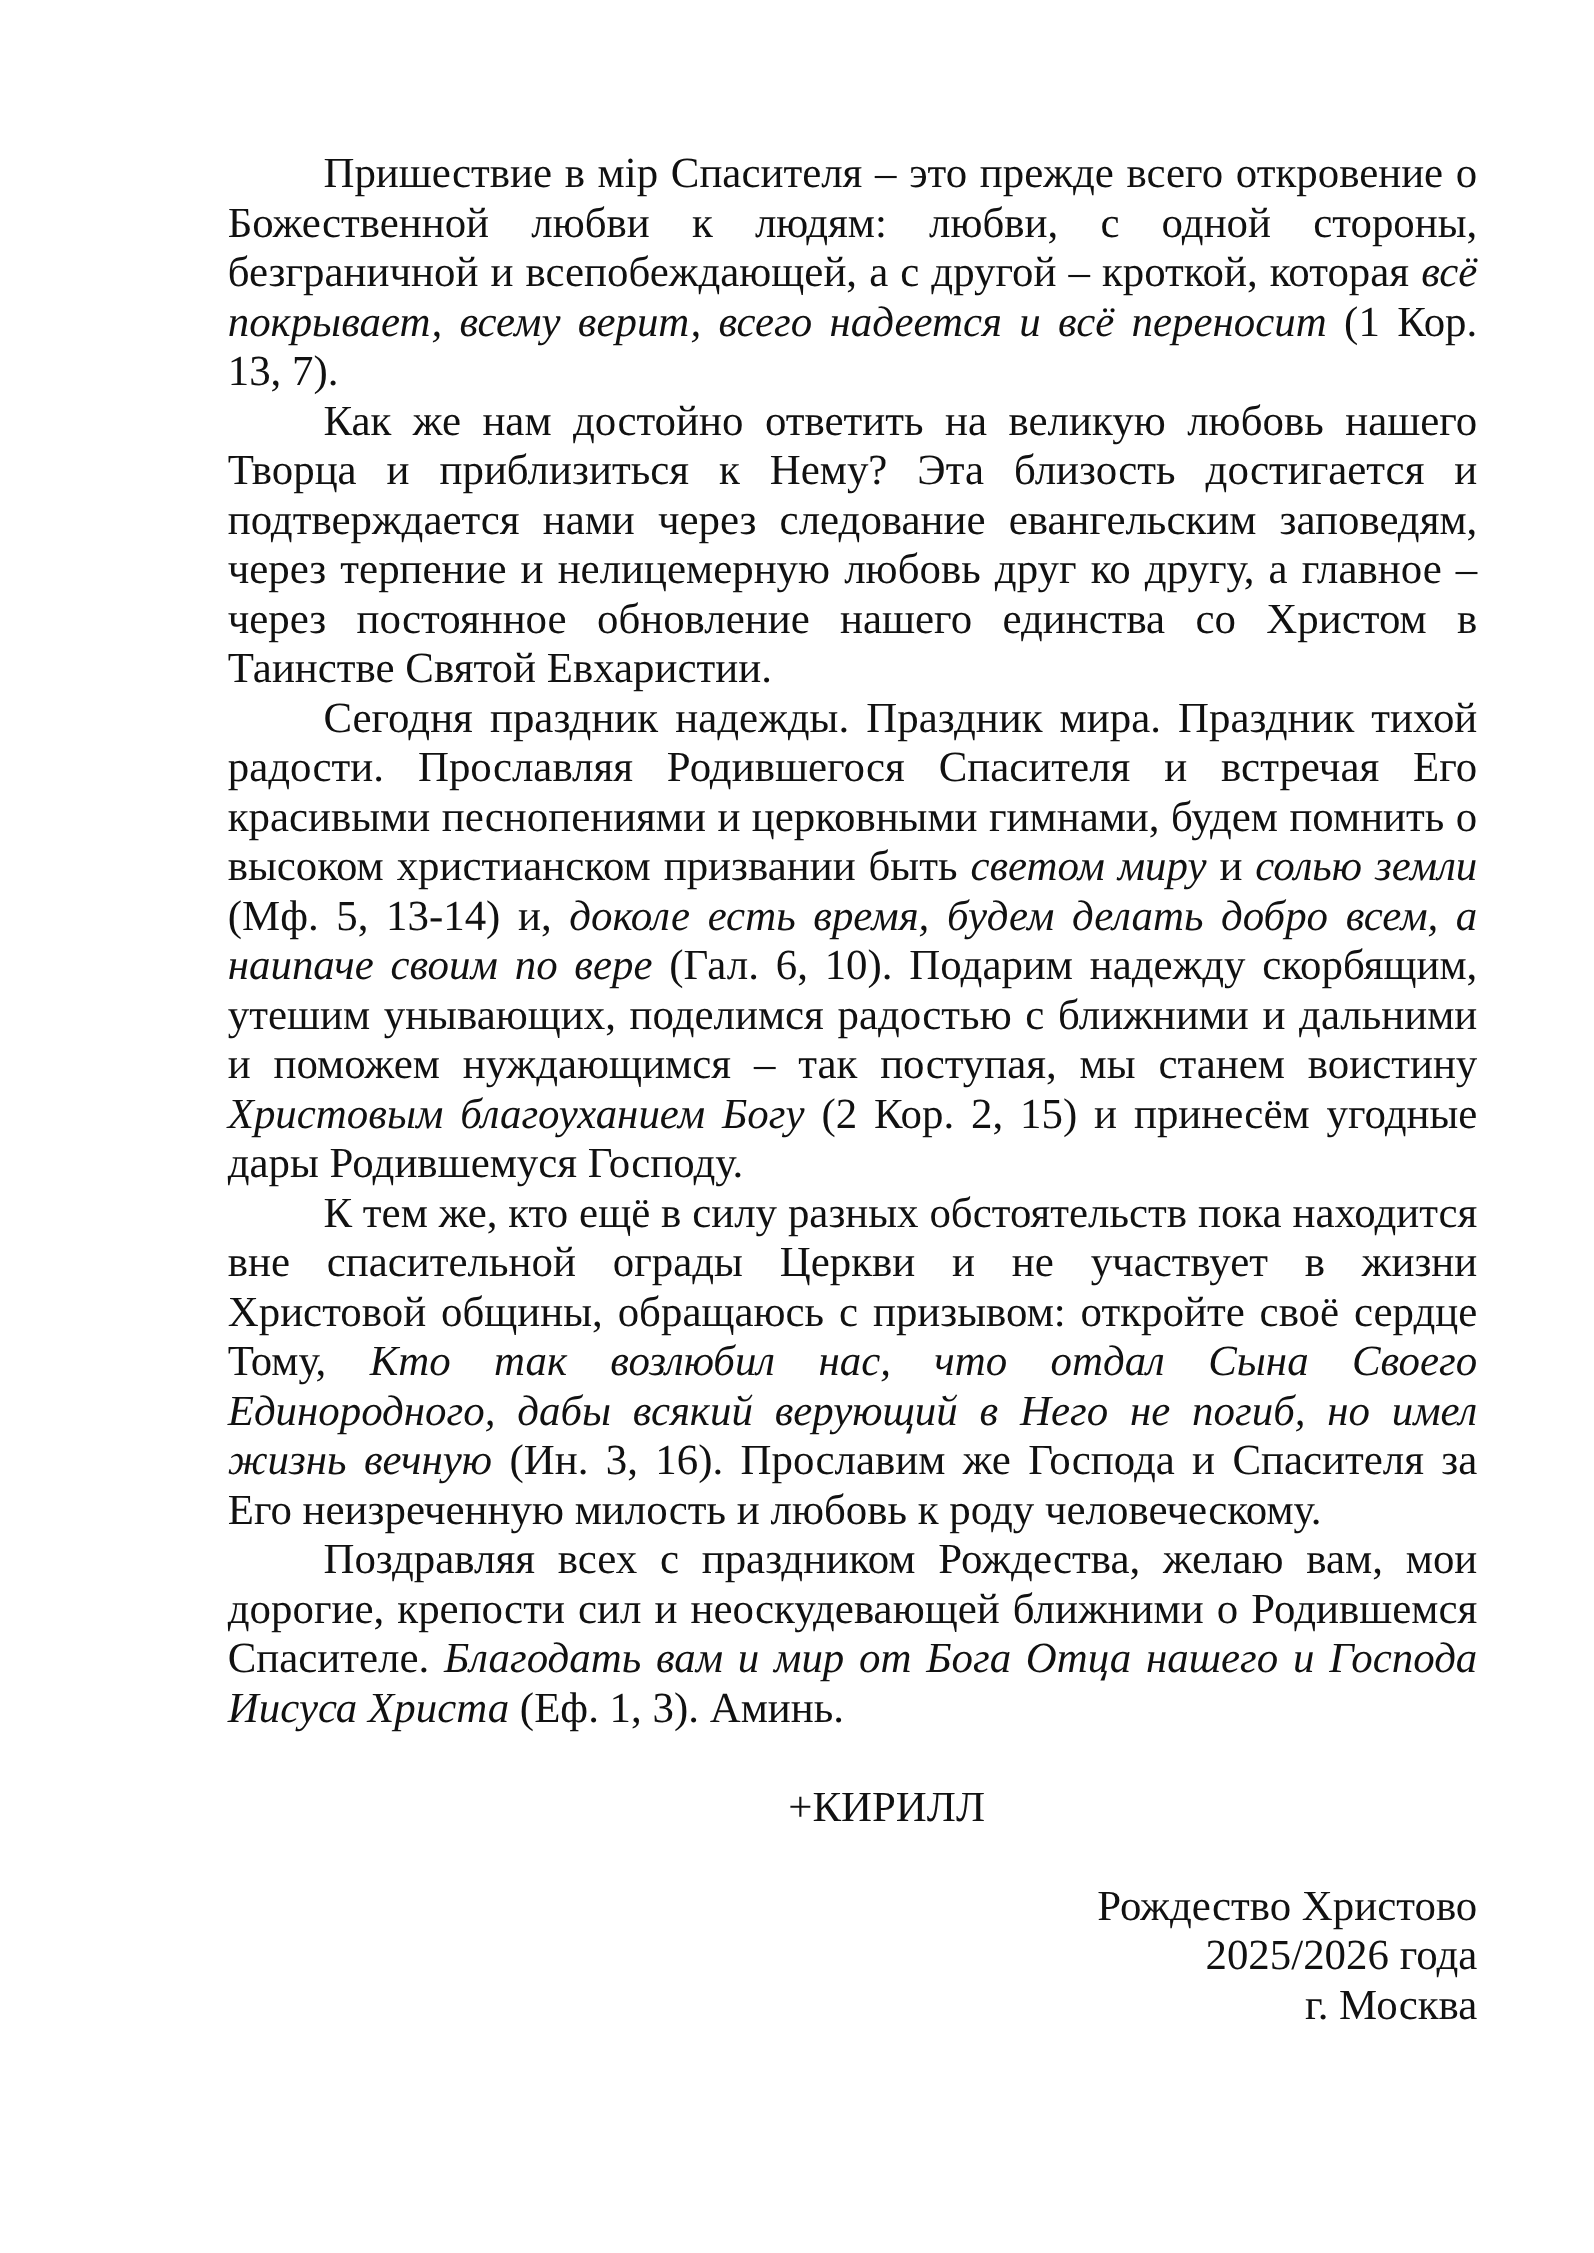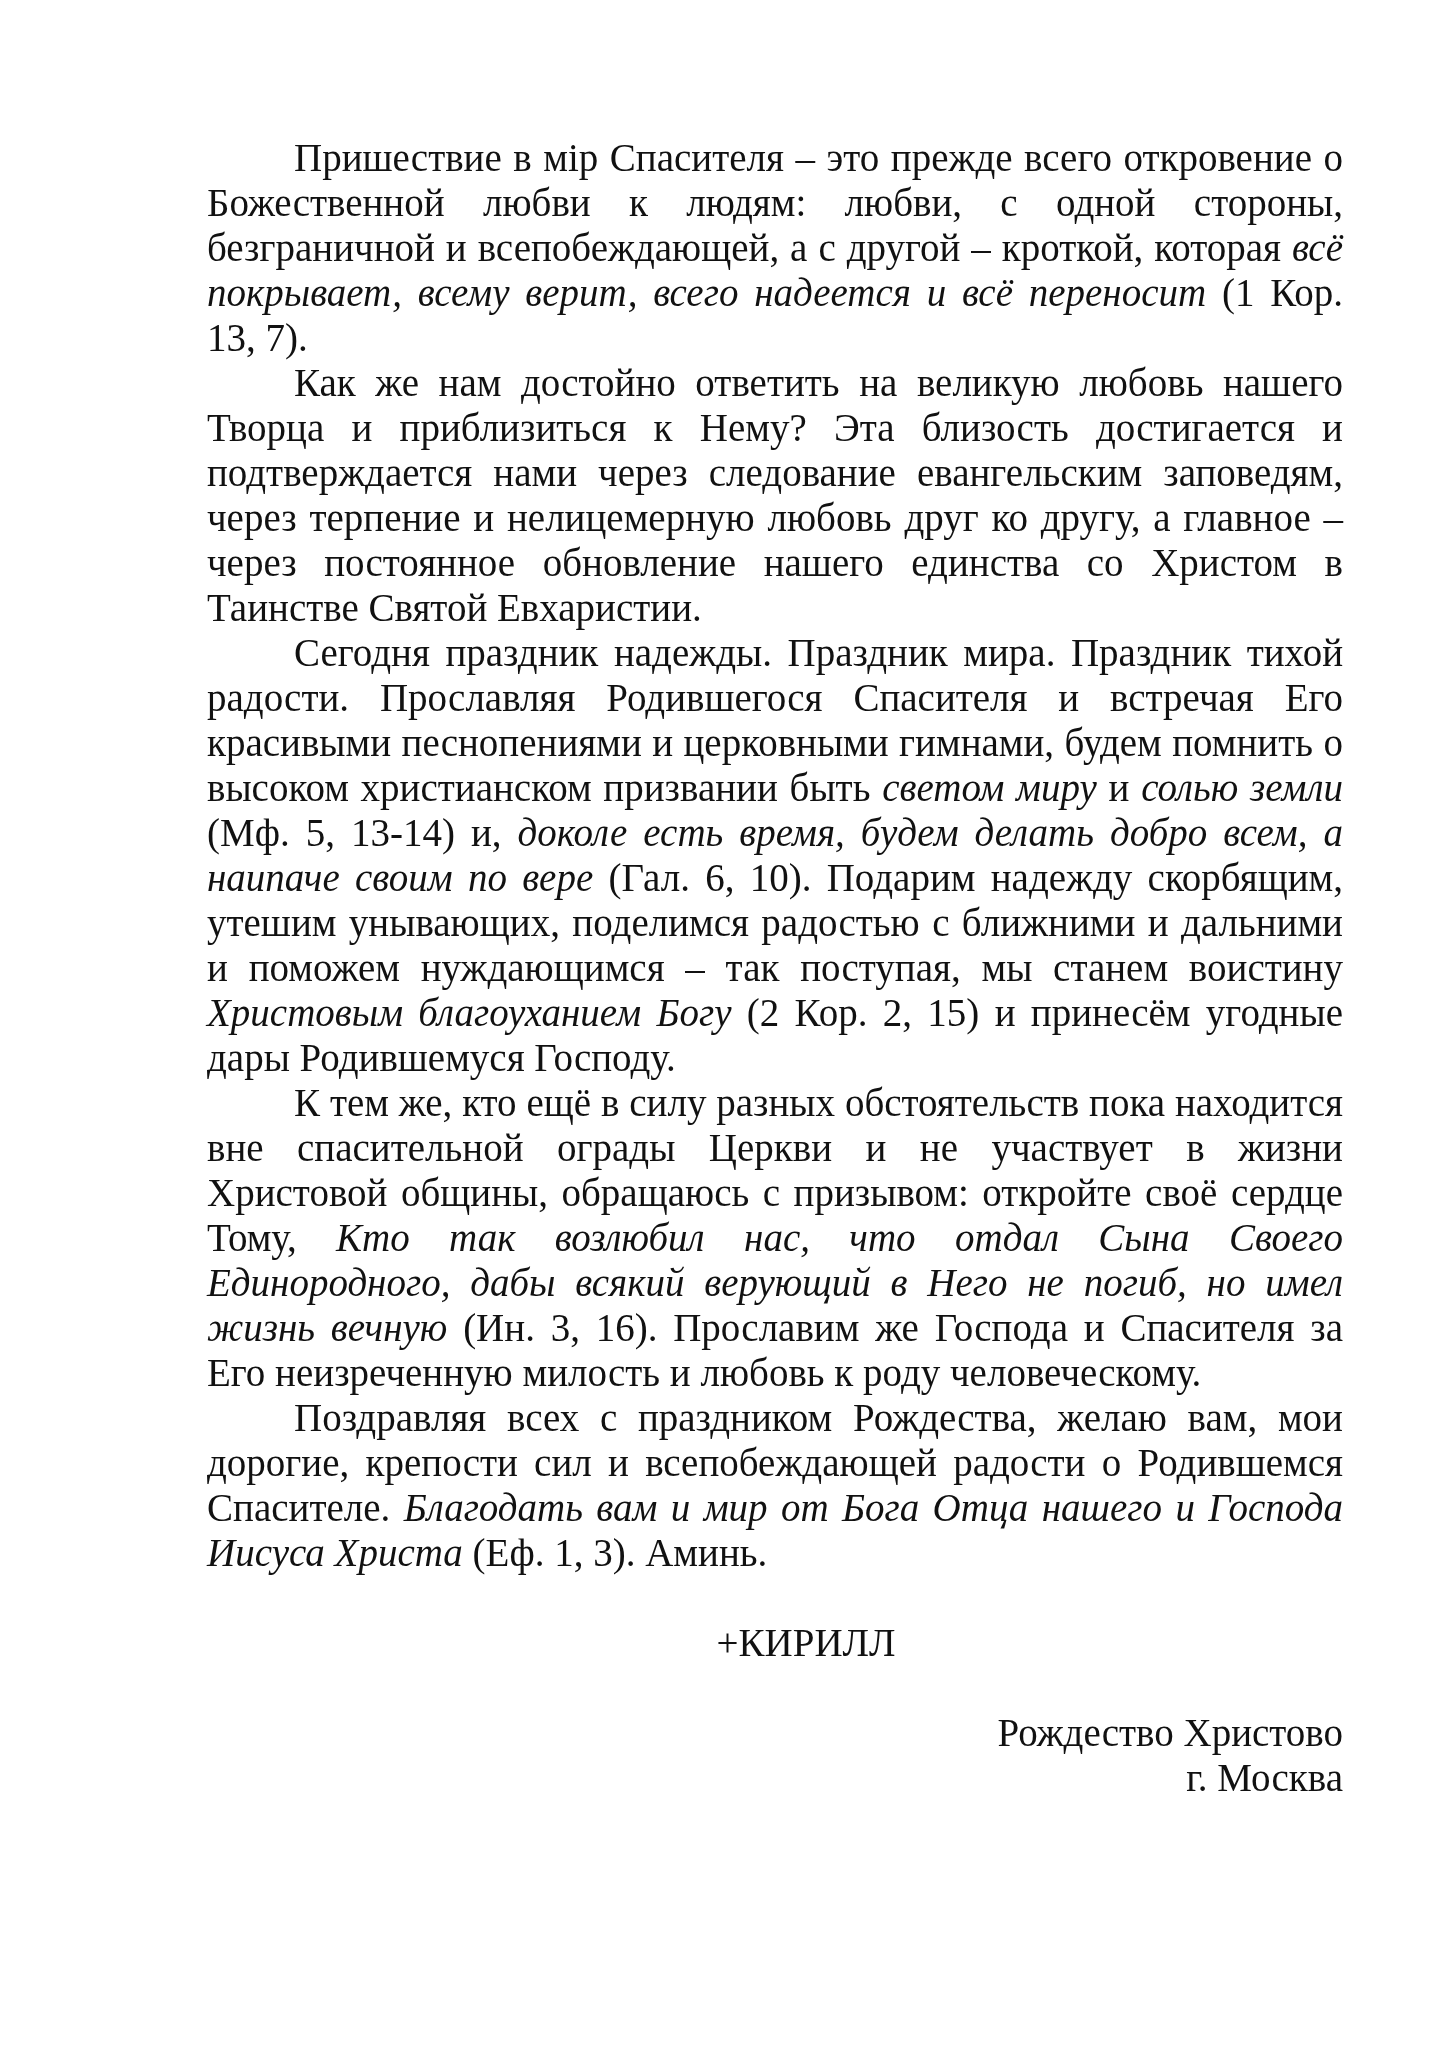--- a/index.html
+++ b/index.html
@@ -45,24 +45,25 @@
 </style>
 </head>
 <body>
 
 <div class="page">
   <div id="body-text">
       <p class="para"><span>Пришествие в мір Спасителя – это прежде всего откровение о Божественной любви к людям: любви, с одной стороны, безграничной и всепобеждающей, а с другой – кроткой, которая </span><span class="it">всё покрывает, всему верит, всего надеется и всё переносит</span><span> (1 Кор. 13, 7).</span></p>
       <p class="para"><span>Как же нам достойно ответить на великую любовь нашего Творца и приблизиться к Нему? Эта близость достигается и подтверждается нами через следование евангельским заповедям, через терпение и нелицемерную любовь друг ко другу, а главное – через постоянное обновление нашего единства со Христом в Таинстве Святой Евхаристии.</span></p>
       <p class="para"><span>Сегодня праздник надежды. Праздник мира. Праздник тихой радости. Прославляя Родившегося Спасителя и встречая Его красивыми песнопениями и церковными гимнами, будем помнить о высоком христианском призвании быть </span><span class="it">светом миру</span><span> и </span><span class="it">солью земли</span><span> (Мф. 5, 13-14) и, </span><span class="it">доколе есть время, будем делать добро всем, а наипаче своим по вере</span><span> (Гал. 6, 10). Подарим надежду скорбящим, утешим унывающих, поделимся радостью с ближними и дальними и поможем нуждающимся – так поступая, мы станем воистину </span><span class="it">Христовым благоуханием Богу</span><span> (2 Кор. 2, 15) и принесём угодные дары Родившемуся Господу.</span></p>
       <p class="para"><span>К тем же, кто ещё в силу разных обстоятельств пока находится вне спасительной ограды Церкви и не участвует в жизни Христовой общины, обращаюсь с призывом: откройте своё сердце Тому, </span><span class="it">Кто так возлюбил нас, что отдал Сына Своего Единородного, дабы всякий верующий в Него не погиб, но имел жизнь вечную</span><span> (Ин. 3, 16). Прославим же Господа и Спасителя за Его неизреченную милость и любовь к роду человеческому.</span></p>
-      <p class="para"><span>Поздравляя всех с праздником Рождества, желаю вам, мои дорогие, крепости сил и всепобеждающей радости о Родившемся Спасителе. </span><span class="it">Благодать вам и мир от Бога Отца нашего и Господа Иисуса Христа</span><span> (Еф. 1, 3). Аминь.</span></p>
+      <p class="para"><span>Поздравляя всех с праздником Рождества, желаю вам, мои дорогие, крепости сил и неоскудевающей ближними о Родившемся Спасителе. </span><span class="it">Благодать вам и мир от Бога Отца нашего и Господа Иисуса Христа</span><span> (Еф. 1, 3). Аминь.</span></p>
     </div>
 
   <div class="signature">
     <div>+КИРИЛЛ</div>
   </div>
 
   <div class="date-block">
     <div>Рождество Христово</div>
+    <div>2025/2026 года</div>
     <div>г. Москва</div>
   </div>
 </div>
 
 </body></html>

